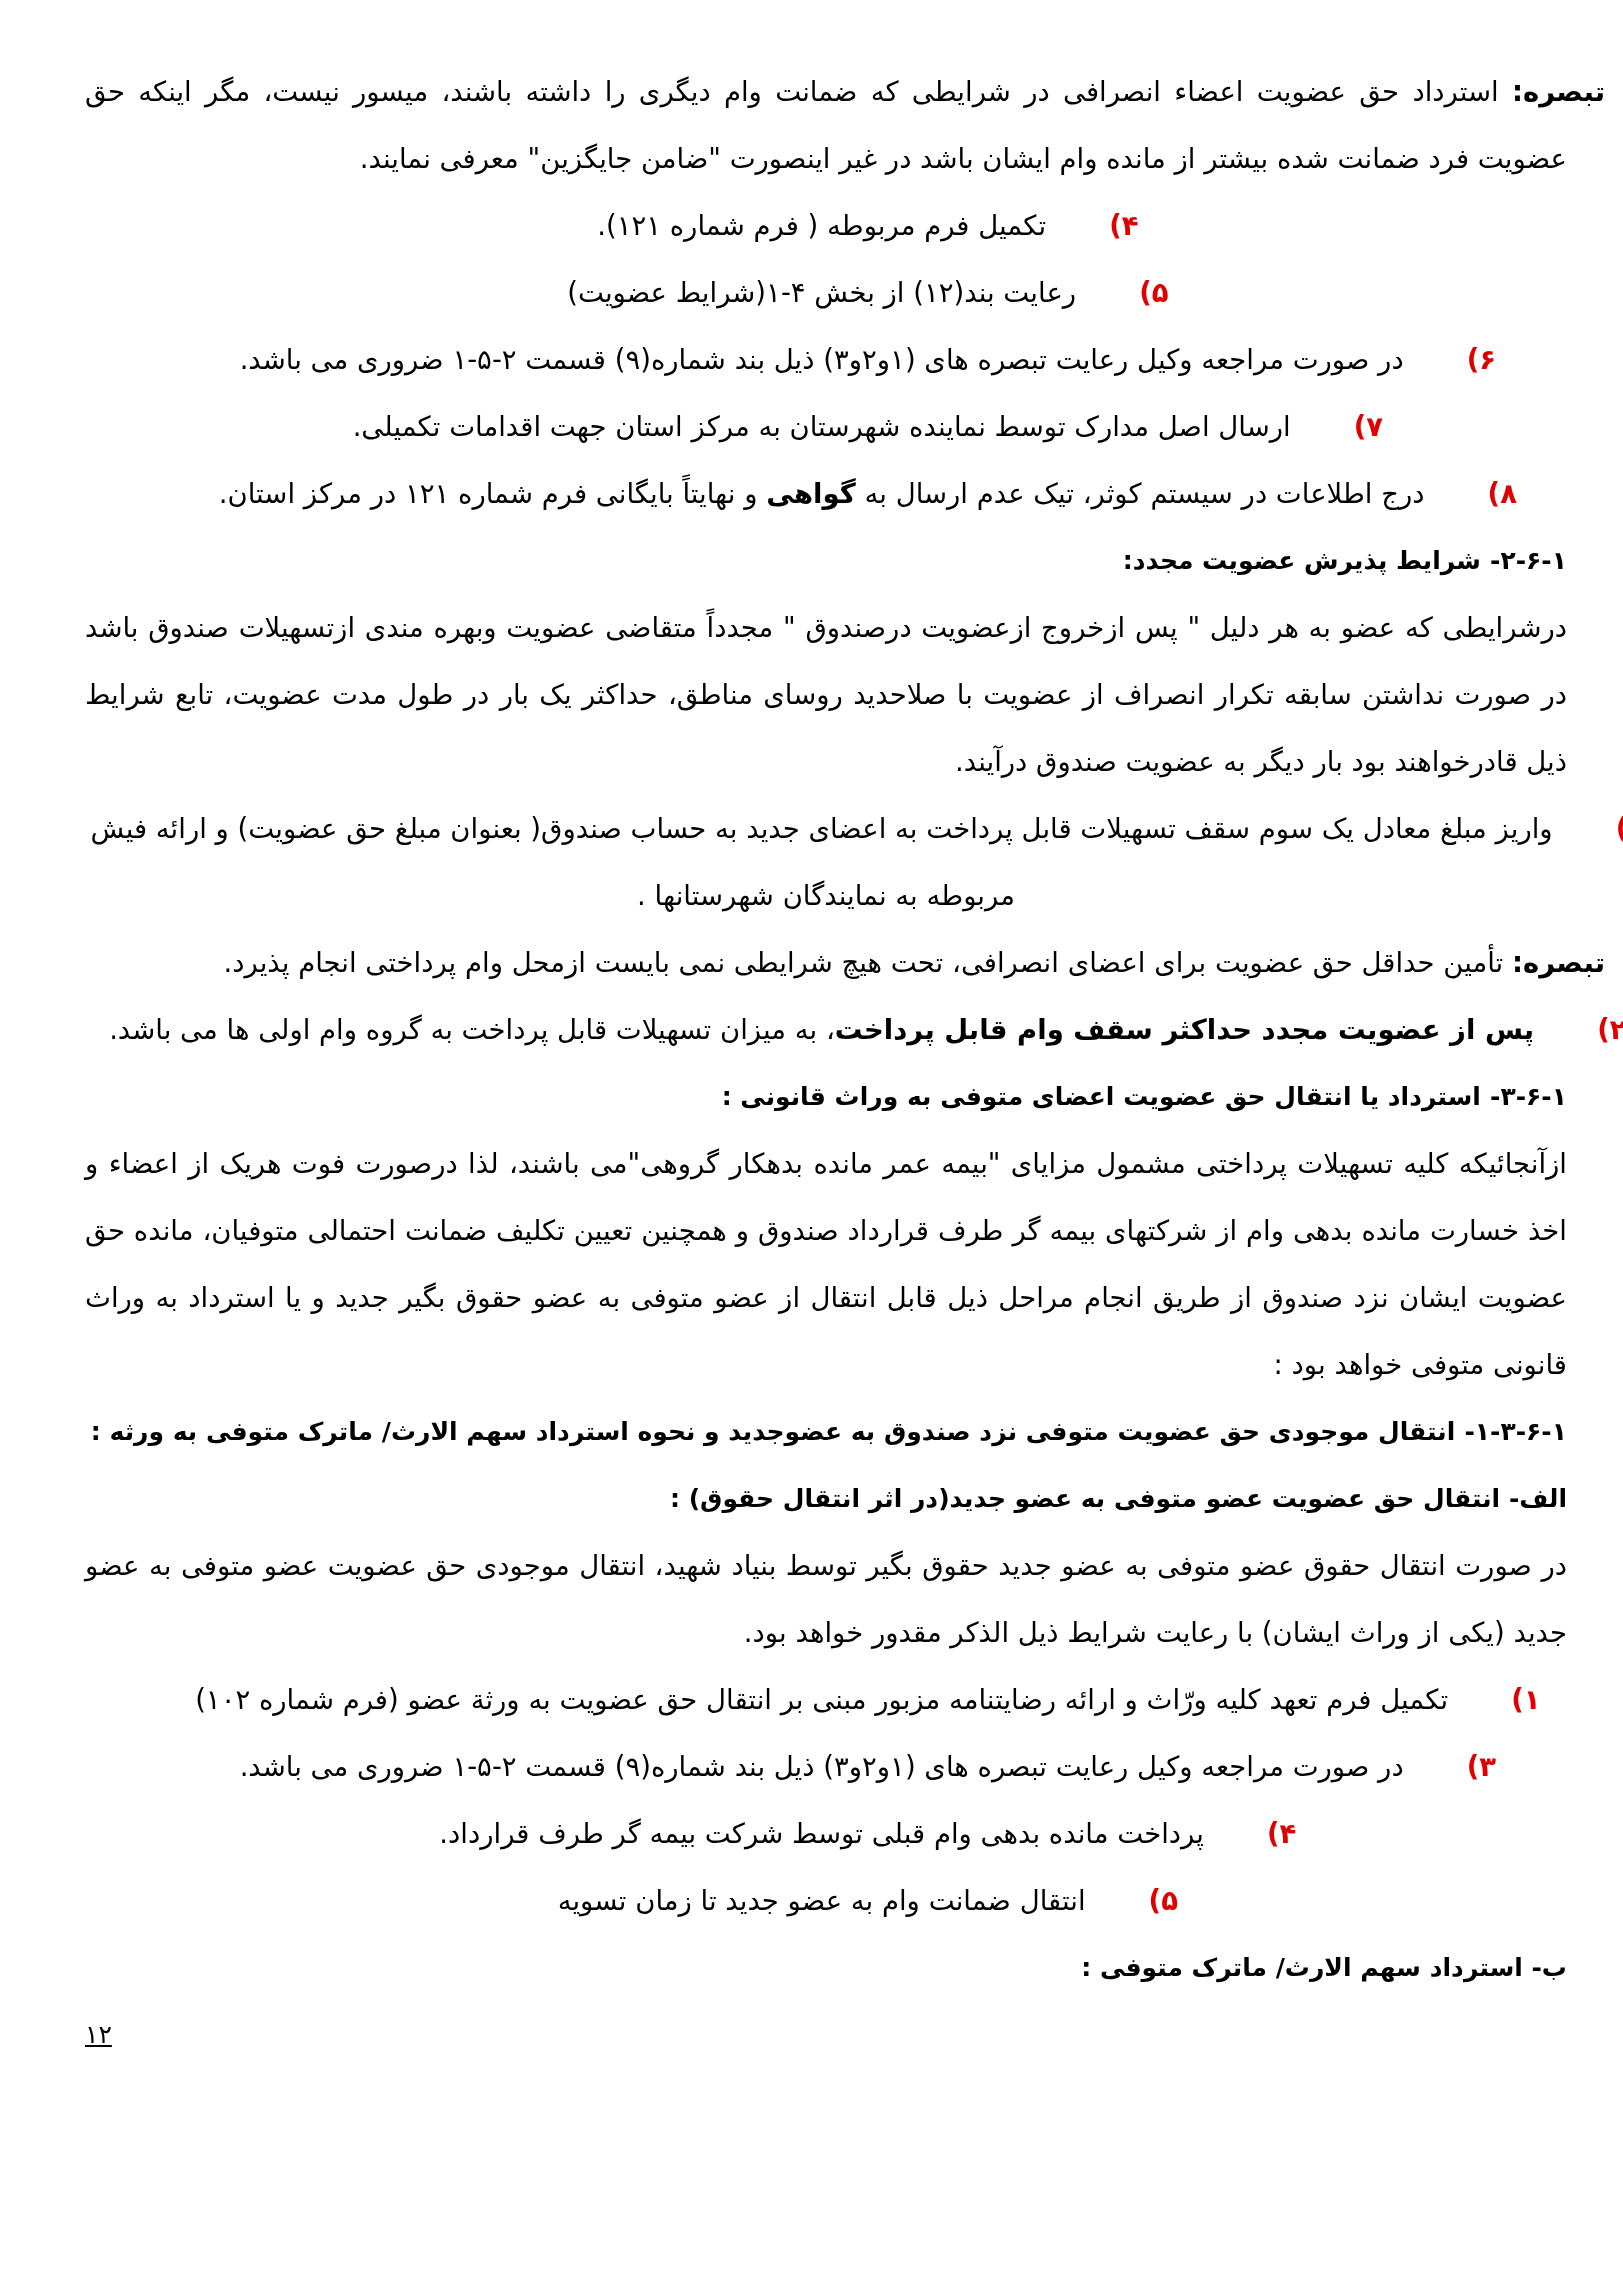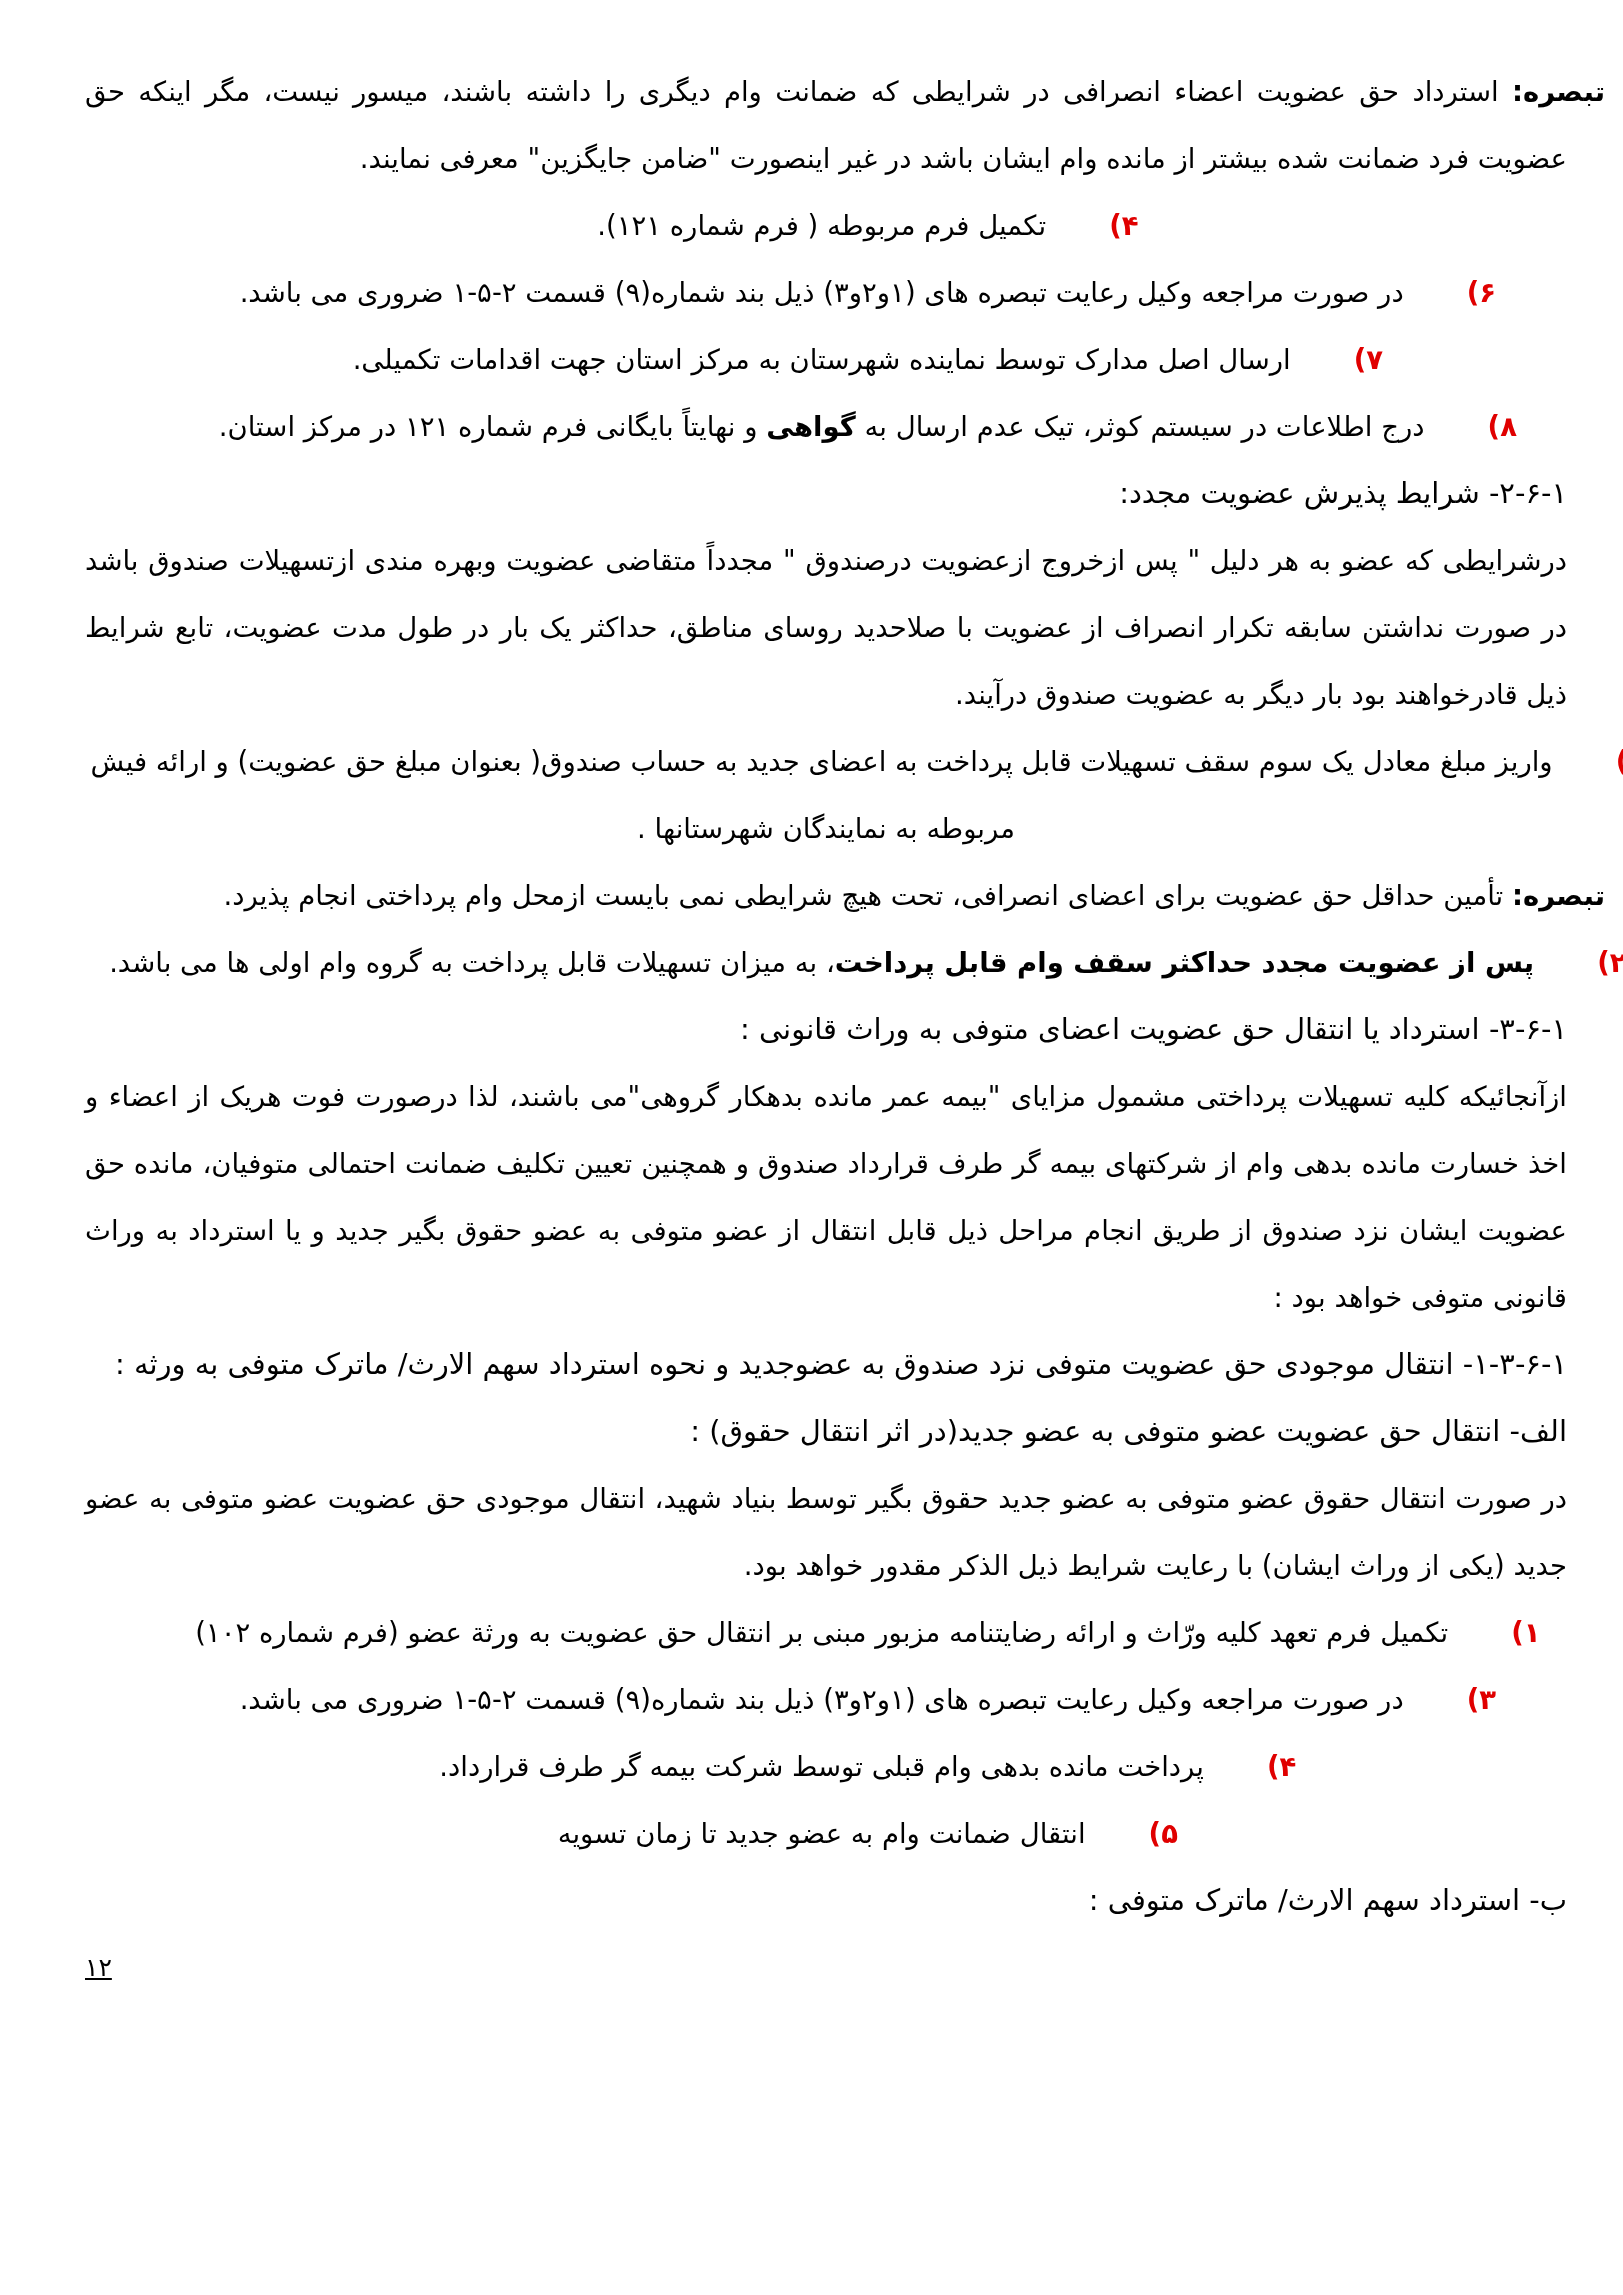--- a/index.html
+++ b/index.html
@@ -10,37 +10,38 @@
     direction:rtl; color:#000000;
   }
   .content {
     position:absolute; top:0; right:56px; left:85px;
     padding-top:58px;
     font-size:27.5px; line-height:67px;
     text-align:justify;
   }
   .content p, .content div, .content h2, .content h3 { margin:0; padding:0; }
   .b { font-weight:bold; }
-  .h { font-weight:normal; font-size:29px; text-align:justify; }
+  .h { font-weight:bold; font-size:25px; text-align:justify; }
   .note { padding-right:38px; text-indent:-38px; }
   .note .label { font-weight:bold; }
   .li { padding-right:102px; text-indent:-69px; text-align:center; }
   .num { display:inline-block; width:69px; color:var(--accent); font-weight:bold; }
   .sec-num { unicode-bidi:bidi-override; direction:rtl; margin-left:9.2px; }
   .pageno { text-align:left; font-size:25px; line-height:67px;text-decoration:underline; }
 </style>
 </head>
 <body>
 
 <div class="page" style="--accent:#e00000;">
   <div class="content">
 
     <p class="note"><span class="label">تبصره:</span> <span>استرداد حق عضویت اعضاء انصرافی در شرایطی که ضمانت وام دیگری را داشته باشند، میسور نیست، مگر اینکه حق عضویت فرد ضمانت شده بیشتر از مانده وام ایشان باشد در غیر اینصورت "ضامن جایگزین" معرفی نمایند.</span></p>
 
     <div class="li"><span class="num">۴)</span> <span>تکمیل فرم مربوطه ( فرم شماره ۱۲۱).</span></div>
+    <div class="li"><span class="num">۵)</span> <span>رعایت بند(۱۲) از بخش ۴-۱(شرایط عضویت)</span></div>
     <div class="li"><span class="num">۶)</span> <span>در صورت مراجعه وکیل رعایت تبصره های (۱و۲و۳) ذیل بند شماره(۹) قسمت ۲-۵-۱ ضروری می باشد.</span></div>
     <div class="li"><span class="num">۷)</span> <span>ارسال اصل مدارک توسط نماینده شهرستان به مرکز استان جهت اقدامات تکمیلی.</span></div>
     <div class="li"><span class="num">۸)</span> <span>درج اطلاعات در سیستم کوثر، تیک عدم ارسال به </span><span class="b">گواهی</span><span> و نهایتاً بایگانی فرم شماره ۱۲۱ در مرکز استان.</span></div>
 
     <h2 class="h"><span class="sec-num">۱-۶-۲-</span><span>شرایط پذیرش عضویت مجدد:</span></h2>
 
     <p class="para">درشرایطی که عضو به هر دلیل " پس ازخروج ازعضویت درصندوق " مجدداً متقاضی عضویت وبهره مندی ازتسهیلات صندوق باشد در صورت نداشتن سابقه تکرار انصراف از عضویت با صلاحدید روسای مناطق، حداکثر یک بار در طول مدت عضویت، تابع شرایط ذیل قادرخواهند بود بار دیگر به عضویت صندوق درآیند.</p>
 
     <div class="li"><span class="num">۱)</span> <span>واریز مبلغ معادل یک سوم سقف تسهیلات قابل پرداخت به اعضای جدید به حساب صندوق( بعنوان مبلغ حق عضویت) و ارائه فیش مربوطه به نمایندگان شهرستانها .</span></div>
 

